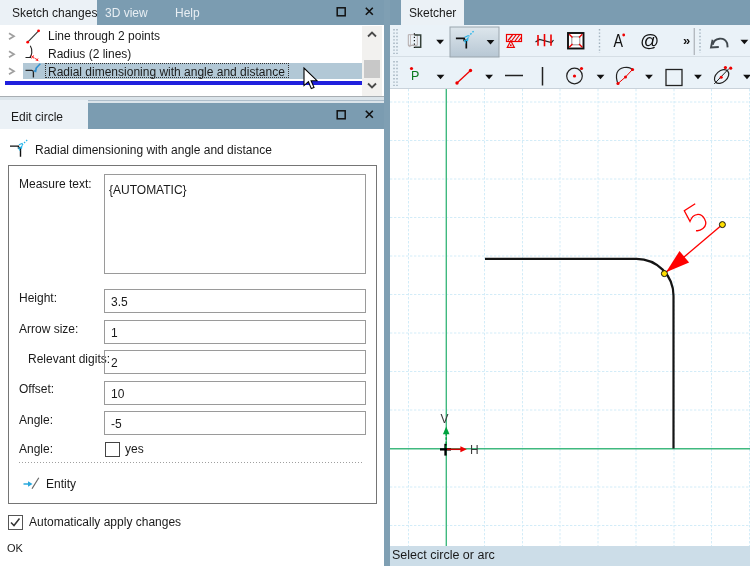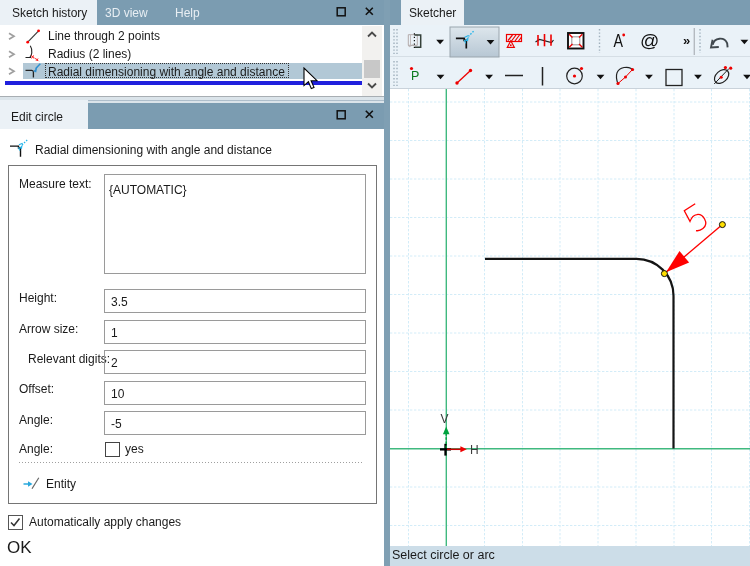--- a/index.html
+++ b/index.html
@@ -7,21 +7,21 @@
        font-family:"Liberation Sans",sans-serif;background:#fff;
        -webkit-font-smoothing:antialiased;}
   .abs{position:absolute;}
   .txt{position:absolute;white-space:nowrap;color:#1a1a1a;font-size:12px;line-height:14px;}
 </style>
 </head>
 <body>
 
 <div class="abs" style="left:0;top:0;width:385px;height:25px;background:#7b9cb1;"></div>
 <div class="abs" style="left:0;top:0;width:97px;height:25px;background:#ebf1f6;"></div>
-<div class="txt" style="left:12px;top:6px;">Sketch history</div>
+<div class="txt" style="left:12px;top:6px;">Sketch changes</div>
 <div class="txt" style="left:105px;top:6px;color:#e8eef3;">3D view</div>
 <div class="txt" style="left:175px;top:6px;color:#e8eef3;">Help</div>
 <svg class="abs" style="left:330px;top:4px;" width="50" height="16" viewBox="0 0 50 16">
   <rect x="7.2" y="3.8" width="8" height="8" fill="none" stroke="#111" stroke-width="1.5"></rect>
   <path d="M35.8 3.8 L42.8 10.8 M42.8 3.8 L35.8 10.8" stroke="#111" stroke-width="1.6"></path>
 </svg>
 
 <div class="abs" style="left:0;top:25px;width:384px;height:71px;background:#fff;border-bottom:1px solid #a8aeb3;"></div>
 
 <div class="abs" style="left:23px;top:63px;width:339px;height:15.7px;background:#b2c8d6;"></div>
@@ -122,21 +122,21 @@
   <path d="M6 5.3 L10.5 8 L6 10.7 Z" fill="#2aa8dc"></path>
   <line x1="10" y1="12.8" x2="16.8" y2="1.8" stroke="#666" stroke-width="1.2"></line>
 </svg>
 <div class="txt" style="left:46px;top:477px;">Entity</div>
 
 <div class="abs" style="left:8px;top:515px;width:13px;height:13px;border:1px solid #555;background:#fff;"></div>
 <svg class="abs" style="left:8px;top:515px;" width="15" height="15" viewBox="0 0 15 15">
   <path d="M3 7.5 L6 10.5 L11.5 3.5" stroke="#333" stroke-width="1.5" fill="none"></path>
 </svg>
 <div class="txt" style="left:29px;top:515px;">Automatically apply changes</div>
-<div class="txt" style="left:7px;top:541px;font-size:17px;">OK</div>
+<div class="txt" style="left:7px;top:541px;font-size:11px;">OK</div>
 
 <div class="abs" style="left:384px;top:0;width:6px;height:566px;background:#7f9fb3;"></div>
 
 <div class="abs" style="left:390px;top:0;width:360px;height:25px;background:#7b9cb1;"></div>
 <div class="abs" style="left:401px;top:0;width:63px;height:25px;background:#ebf1f6;"></div>
 <div class="txt" style="left:409px;top:6px;">Sketcher</div>
 
 <div class="abs" style="left:390px;top:25px;width:360px;height:31px;background:#eaf2f8;border-bottom:1px solid #d5dee5;"></div>
 
 <div class="abs" style="left:390px;top:57px;width:360px;height:31px;background:#eaf2f8;border-bottom:1px solid #c9d2da;"></div>

